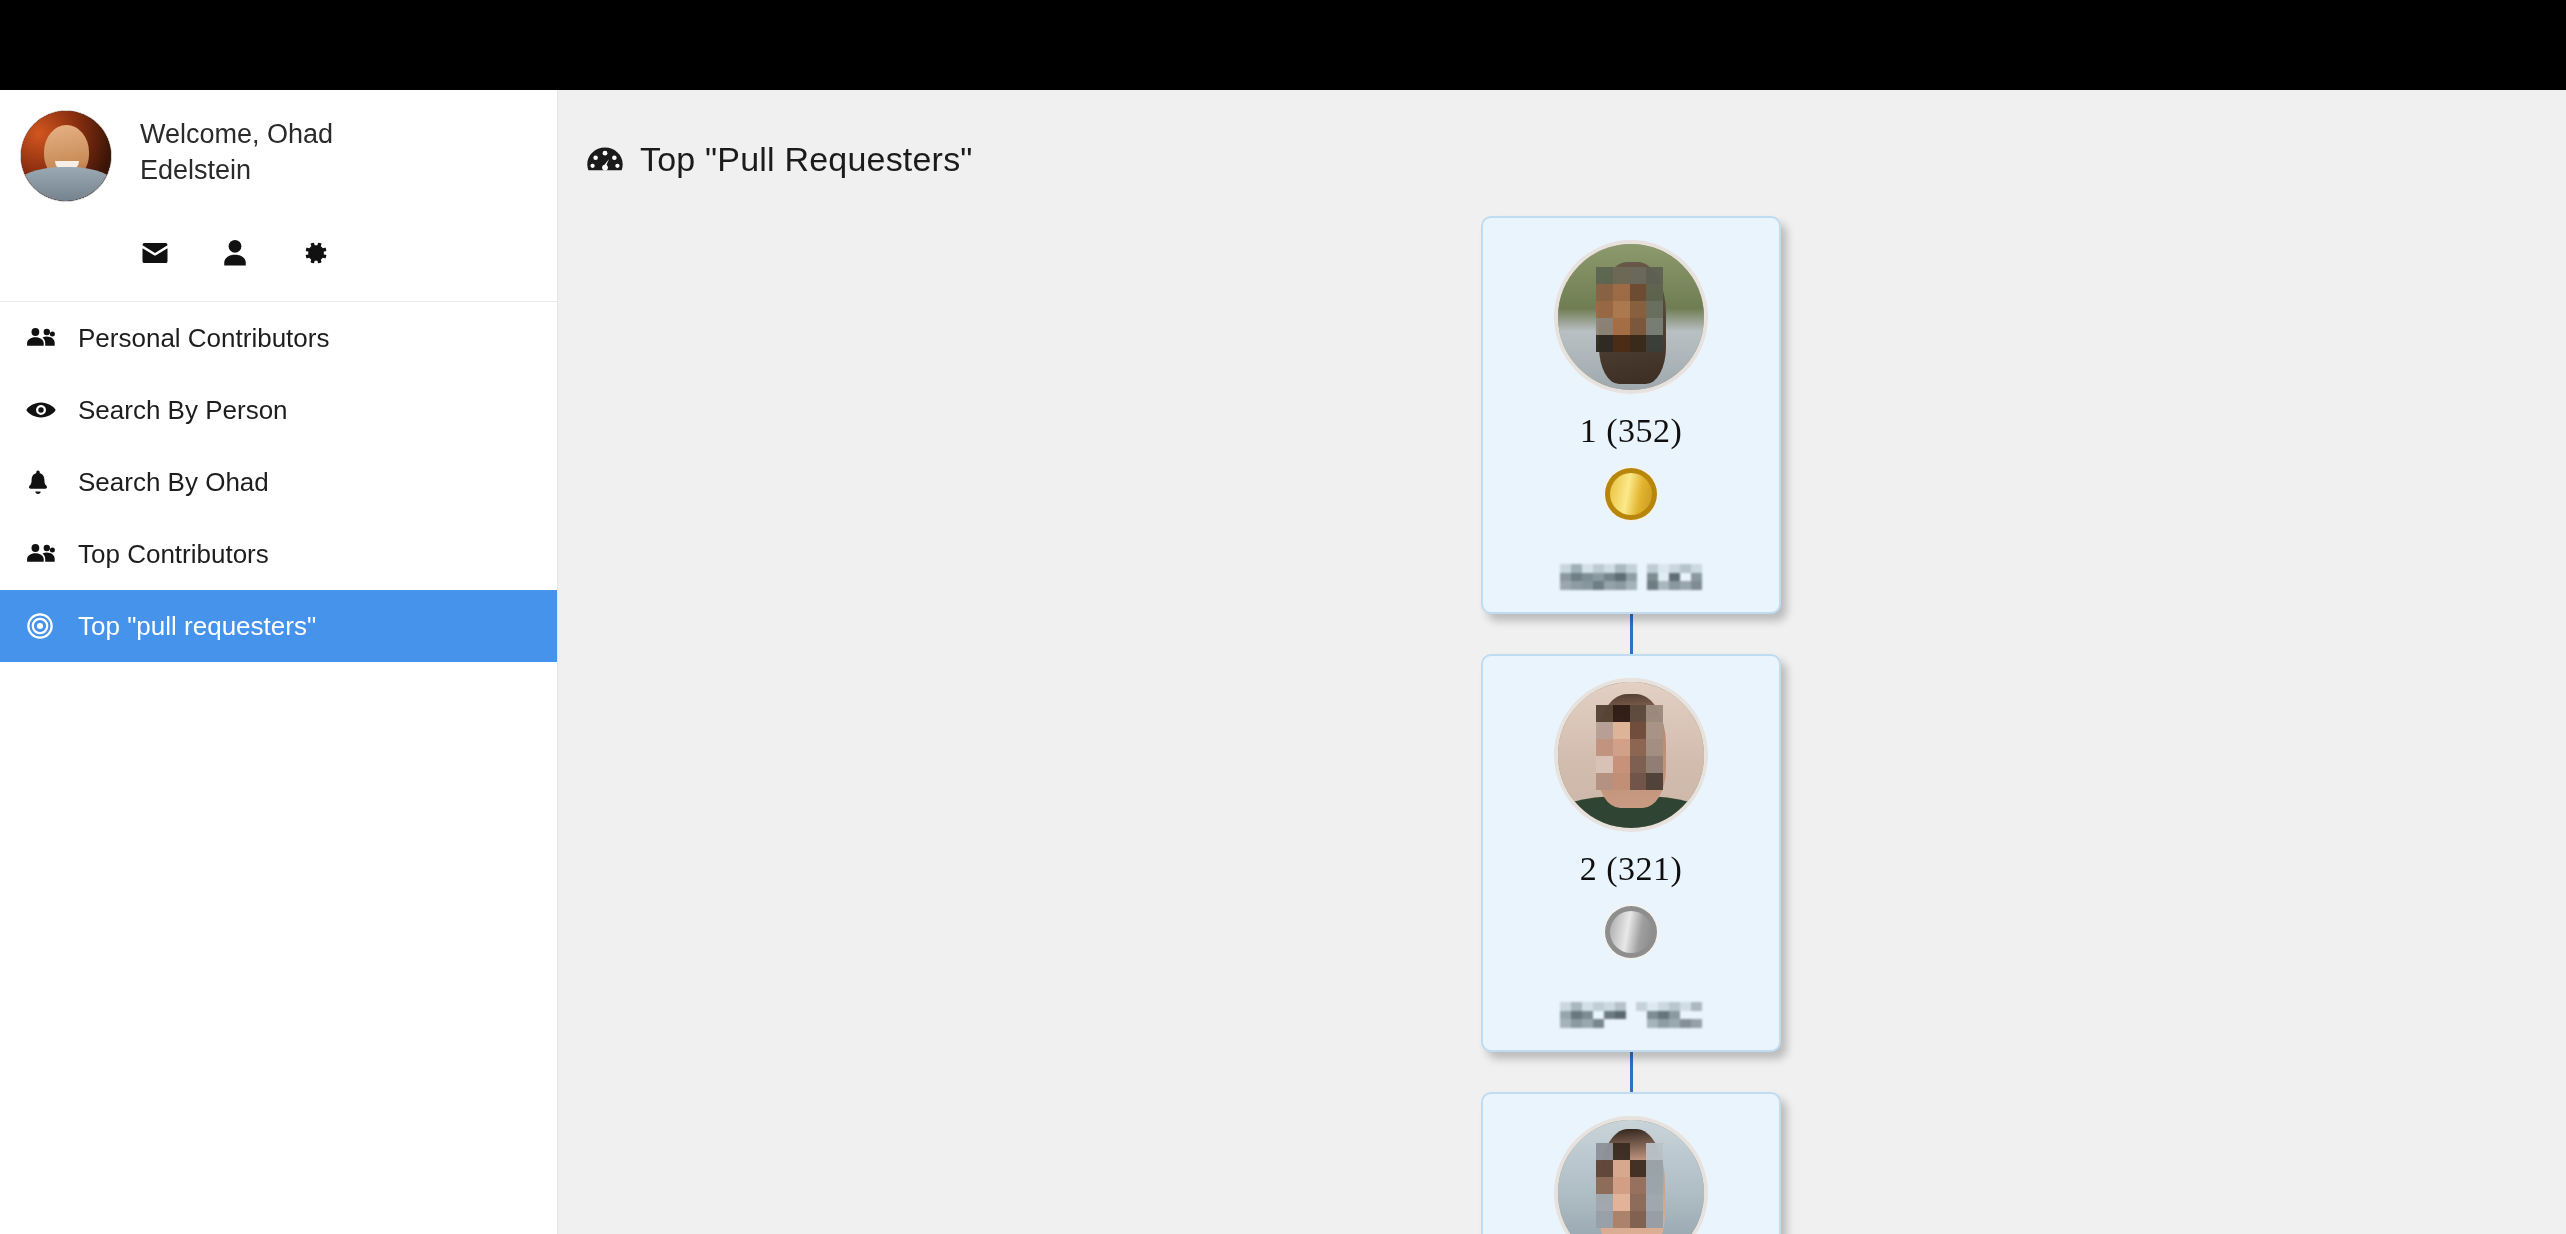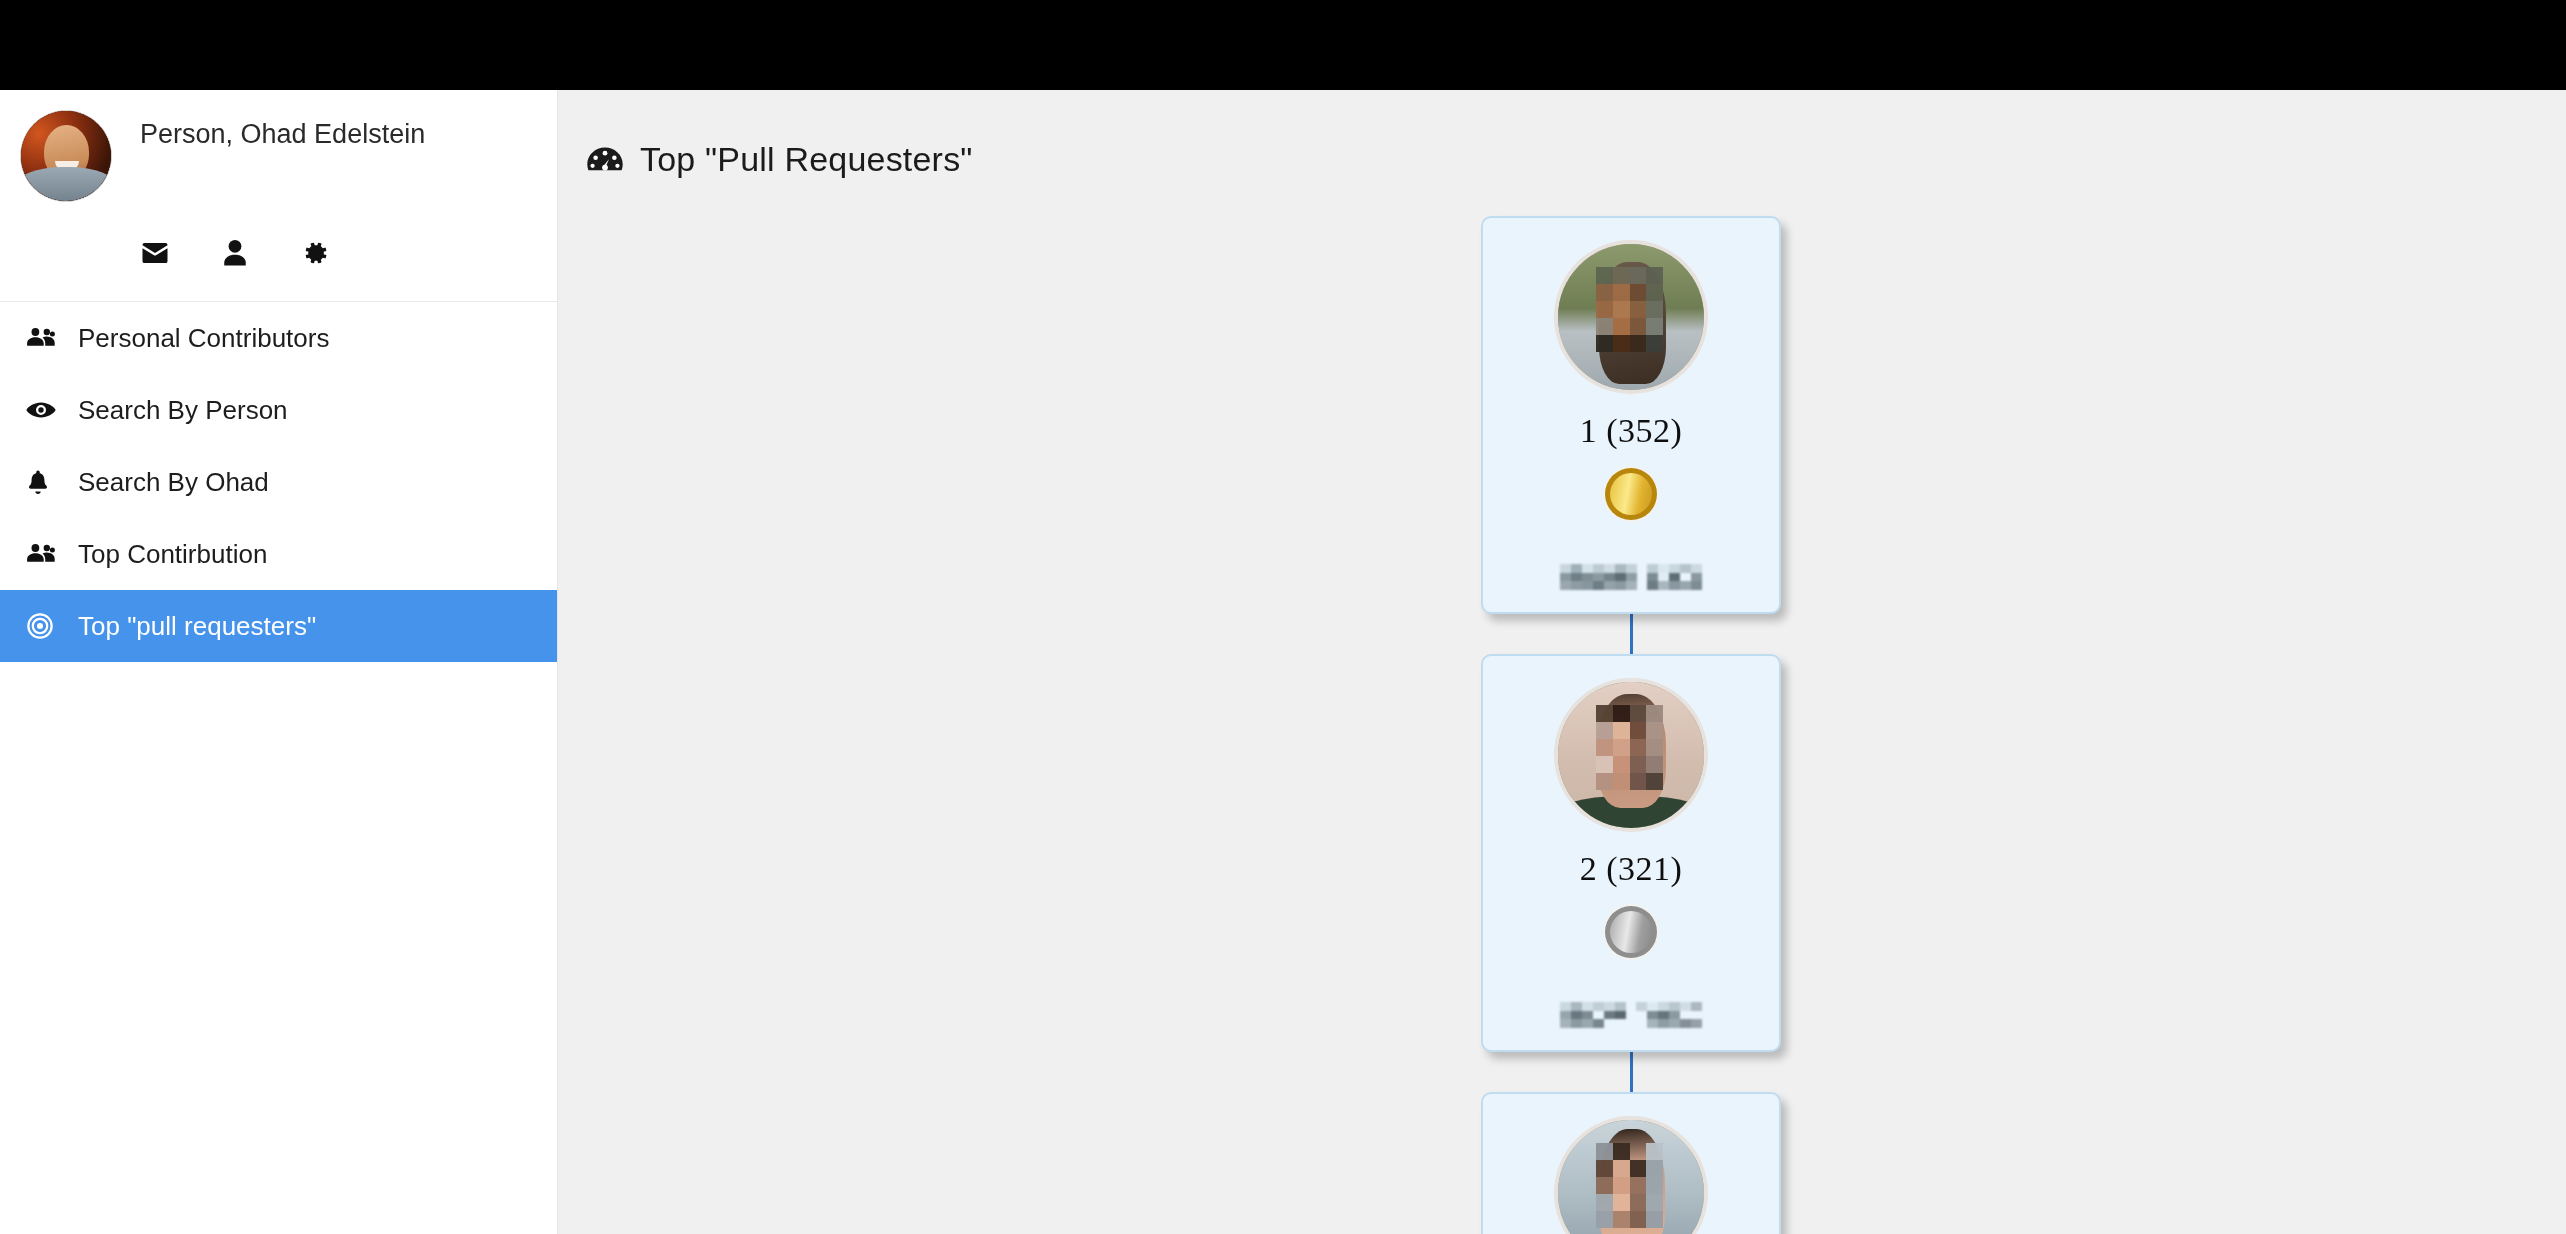--- a/index.html
+++ b/index.html
@@ -334,21 +334,21 @@
   <aside class="sidebar">
 
     <div class="profile-block">
       <div class="avatar-photo">
         <span class="bg"></span>
         <span class="head"></span>
         <span class="smile"></span>
         <span class="shirt"></span>
       </div>
 
-      <div class="welcome-text">Person, Ohad Edelstein</div>
+      <div class="welcome-text">Welcome, Ohad Edelstein</div>
 
       <div class="profile-icons">
         <span class="picon">
           <svg width="30" height="30" viewBox="0 0 24 24" fill="currentColor">
             <path d="M2 5.5A1.5 1.5 0 0 1 3.5 4h17A1.5 1.5 0 0 1 22 5.5v.3l-10 6.1L2 5.8zM2 8.1l9.5 5.8a1 1 0 0 0 1 0L22 8.1v10.4a1.5 1.5 0 0 1-1.5 1.5h-17A1.5 1.5 0 0 1 2 18.5z"></path>
           </svg>
         </span>
         <span class="picon">
           <svg width="26" height="30" viewBox="0 0 20 24" fill="currentColor">
             <circle cx="10" cy="6.6" r="5.1"></circle>
@@ -403,21 +403,21 @@
       <li class="nav-item">
         <span class="nicon">
           <svg width="30" height="24" viewBox="0 0 30 24" fill="currentColor">
             <circle cx="9.4" cy="6" r="3.9"></circle>
               <circle cx="20.8" cy="6" r="3.2"></circle>
               <circle cx="26.4" cy="8.1" r="2.5"></circle>
             <path d="M9.4 11.2c-4.6 0-8.3 2.6-8.3 5.9v2.6h16.6v-2.6c0-3.3-3.7-5.9-8.3-5.9z"></path>
             <path d="M20.8 10.6c-1.6 0-3 .4-4.2 1 1.6 1.5 2.6 3.5 2.6 5.5v2.6h9.5v-2.9c0-3.4-3.5-6.2-7.9-6.2z"></path>
           </svg>
         </span>
-        <span class="nav-label">Top Contirbution</span>
+        <span class="nav-label">Top Contributors</span>
       </li>
 
       <li class="nav-item active">
         <span class="nicon">
           <svg width="28" height="28" viewBox="0 0 24 24" fill="none" stroke="currentColor" stroke-width="1.9">
             <circle cx="12" cy="12" r="10"></circle>
             <circle cx="12" cy="12" r="6.2"></circle>
             <circle cx="12" cy="12" r="2.6" fill="currentColor" stroke="none"></circle>
           </svg>
         </span>

